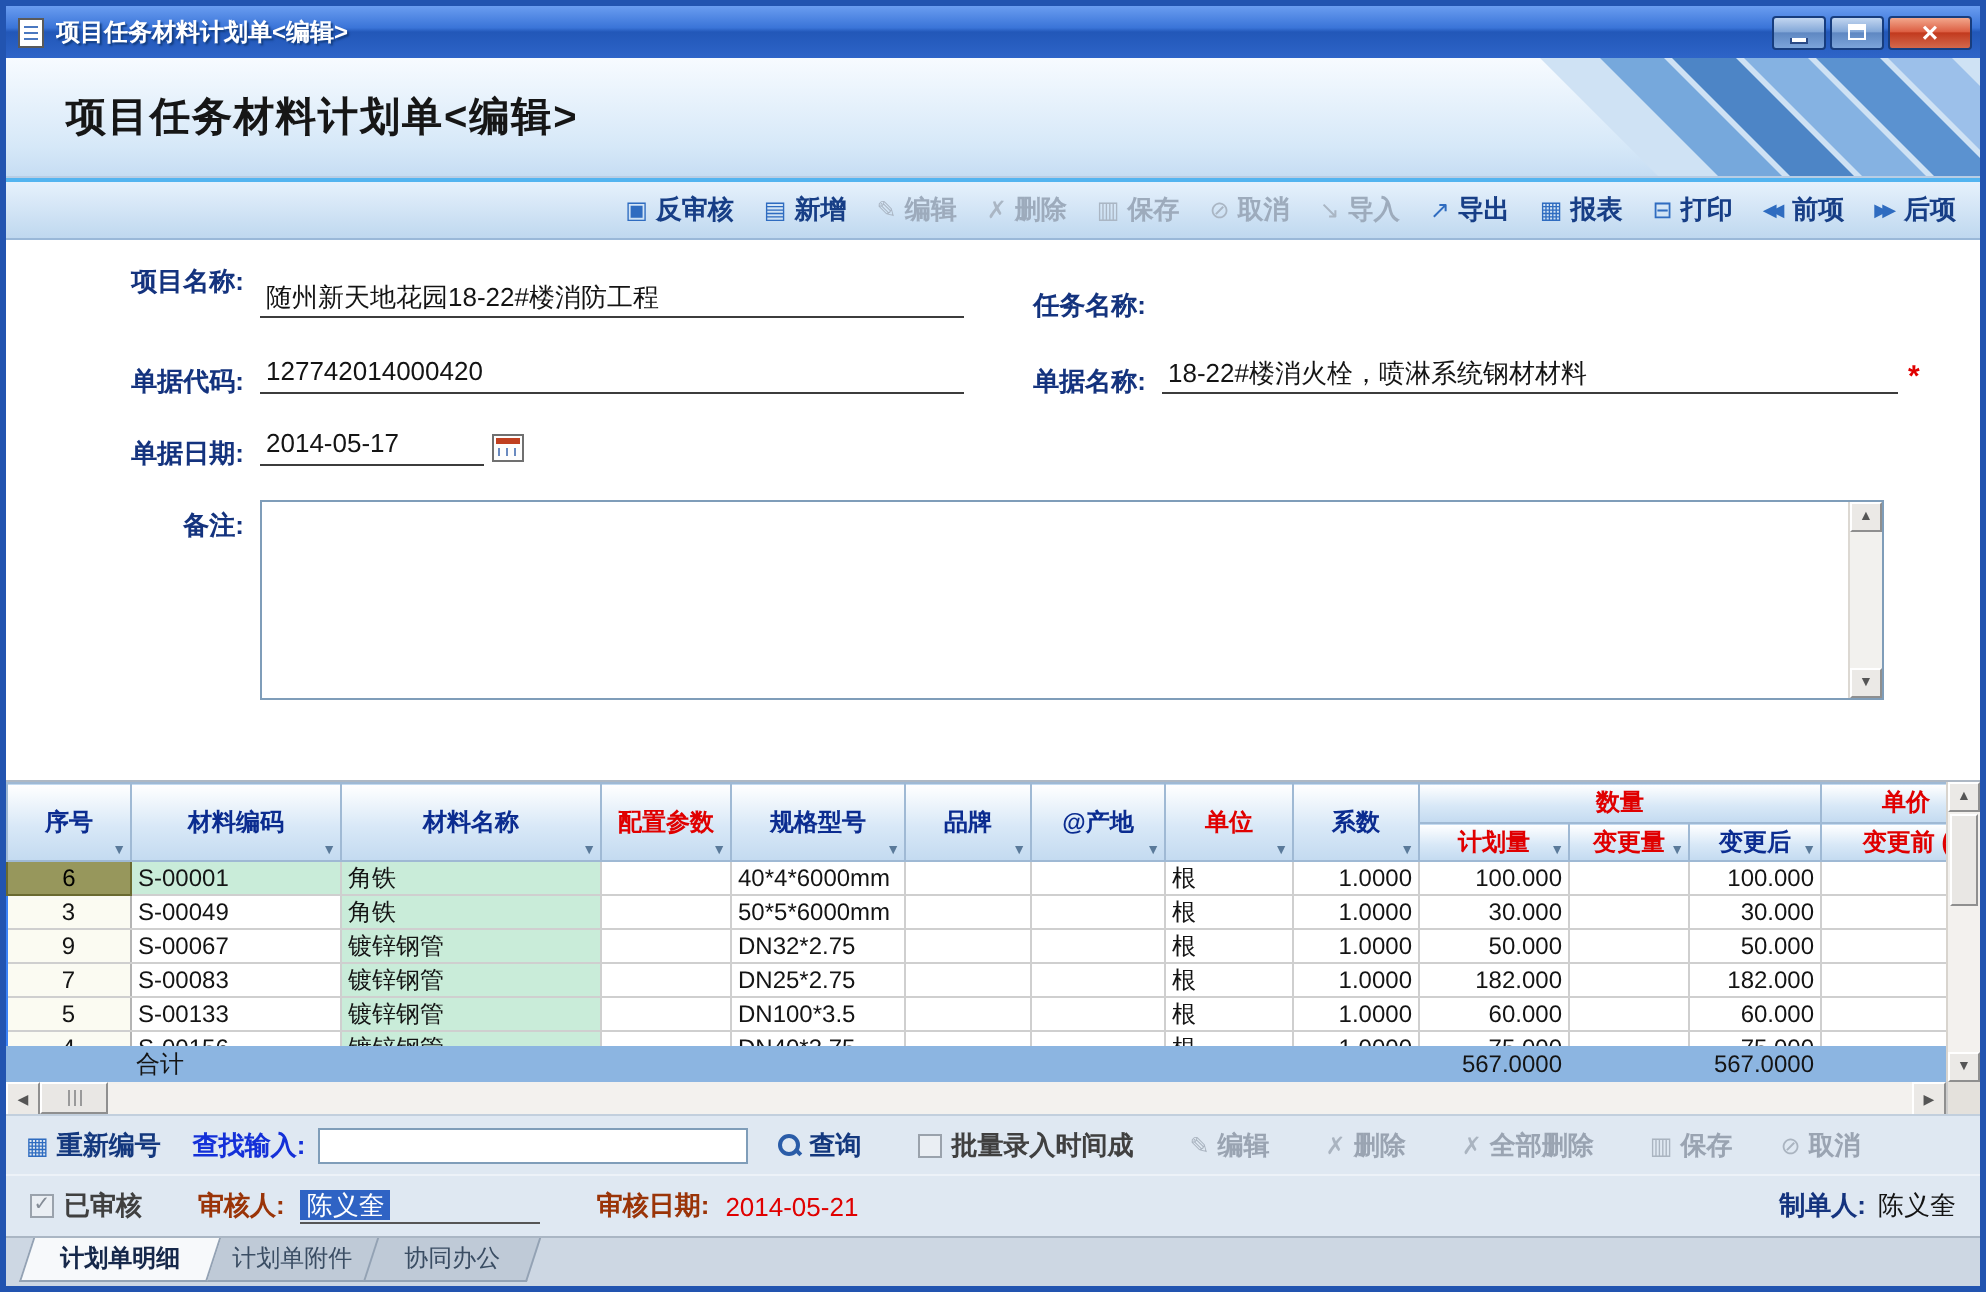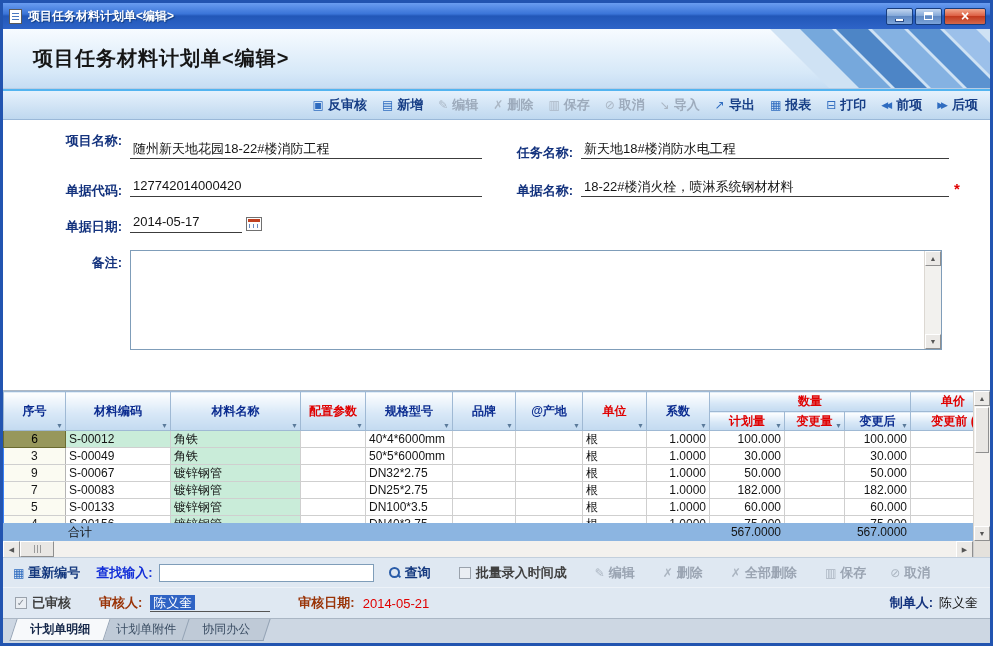--- a/index.html
+++ b/index.html
@@ -209,21 +209,20 @@
       <a class="tbtn">
         <span class="ticon arr">▶▶</span>
         <span>后项</span>
       </a>
     </div>
 
   <div class="formarea">
     <span class="flabel" style="left:14px;top:12px">项目名称:</span>
     <span class="fvalue" style="left:127px;top:20px;width:352px">随州新天地花园18-22#楼消防工程</span>
     <span class="flabel" style="left:465px;top:24px">任务名称:</span>
-    <span class="fvalue" style="left:578px;top:20px;width:368px">新天地18#楼消防水电工程</span>
 
     <span class="flabel" style="left:14px;top:62px">单据代码:</span>
     <span class="fvalue" style="left:127px;top:58px;width:352px">127742014000420</span>
     <span class="flabel" style="left:465px;top:62px">单据名称:</span>
     <span class="fvalue" style="left:578px;top:58px;width:368px">18-22#楼消火栓，喷淋系统钢材材料</span>
     <span class="req-star" style="left:951px;top:60px">*</span>
 
     <span class="flabel" style="left:14px;top:98px">单据日期:</span>
     <span class="fvalue" style="left:127px;top:94px;width:112px">2014-05-17</span>
     <span class="cal-icon" style="left:243px;top:97px"></span>
@@ -277,21 +276,21 @@
           <tr>
             <th class="red"><span class="hl red">计划量</span><span class="sort">▼</span></th>
             <th class="red"><span class="hl red">变更量</span><span class="sort">▼</span></th>
             <th><span class="hl">变更后</span><span class="sort">▼</span></th>
             <th class="red"><span class="hl red">变更前 (</span></th>
           </tr>
         </thead>
         <tbody id="grid-body">
             <tr class="selected">
               <td class="seq">6</td>
-              <td class="code">S-00012</td>
+              <td class="code">S-00001</td>
               <td class="green">角铁</td>
               <td></td>
               <td>40*4*6000mm</td>
               <td></td>
               <td></td>
               <td>根</td>
               <td class="num">1.0000</td>
               <td class="num">100.000</td>
               <td class="num"></td>
               <td class="num">100.000</td>

